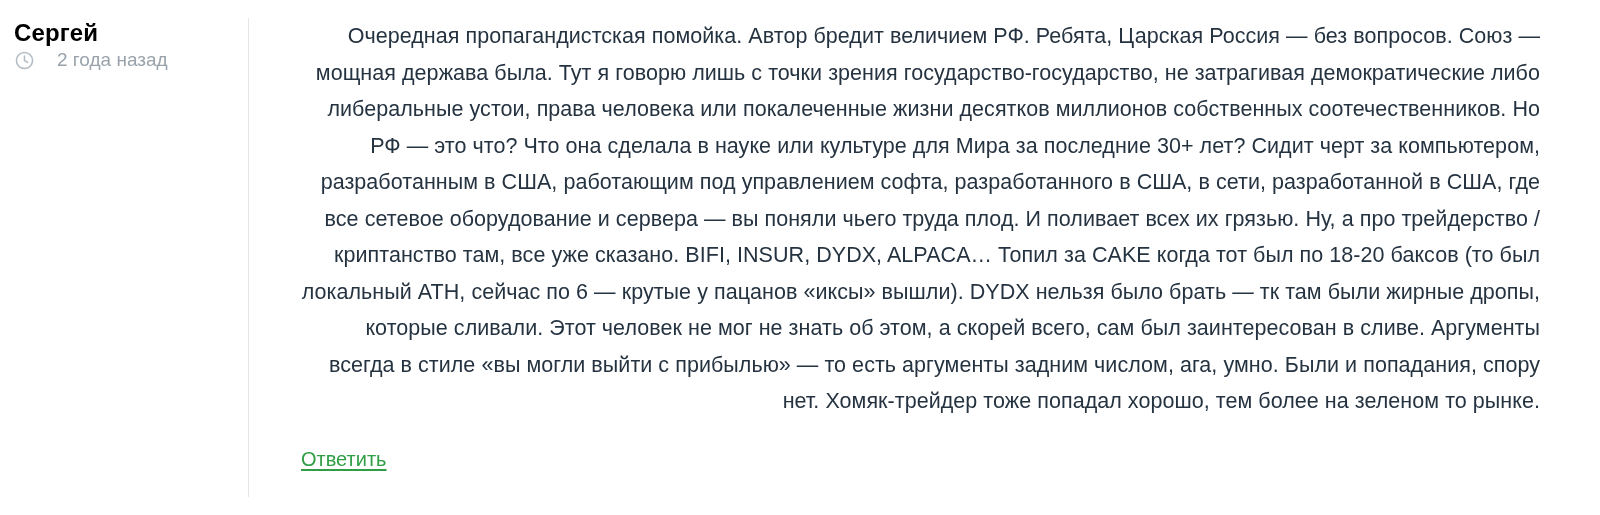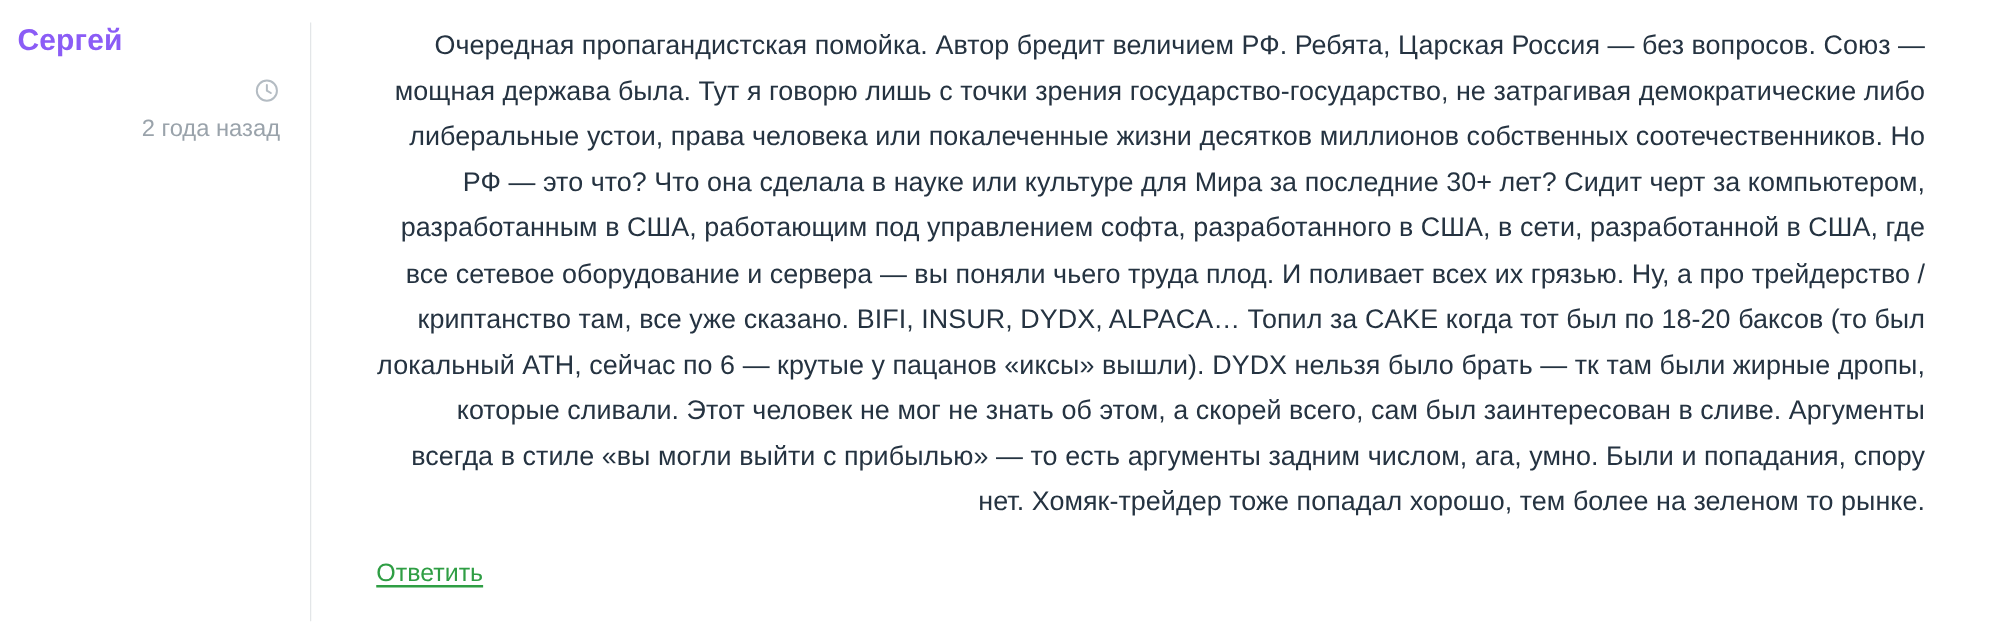--- a/index.html
+++ b/index.html
@@ -25,34 +25,33 @@
   .author-col {
     width: 248px;
     flex: 0 0 248px;
     padding: 0 24px 0 14px;
     box-sizing: border-box;
   }
 
   .author-name {
     font-size: 24px;
     font-weight: bold;
-    color: #8b5cf6;
+    color: #000000;
     line-height: 30px;
-    margin: 0 0 14px 0;
+    margin: 0 0 0 0;
     letter-spacing: 0.1px;
   }
 
   .meta {
     display: flex;
-    align-items: flex-end;
-    gap: 9px;
+    align-items: center;
+    gap: 22px;
     color: #9aa3ab;
     font-size: 19px;
     line-height: 24px;
-    flex-direction: column;
   }
 
   .clock-icon {
     width: 21px;
     height: 21px;
     flex: 0 0 21px;
     display: block;
   }
 
   .divider {

